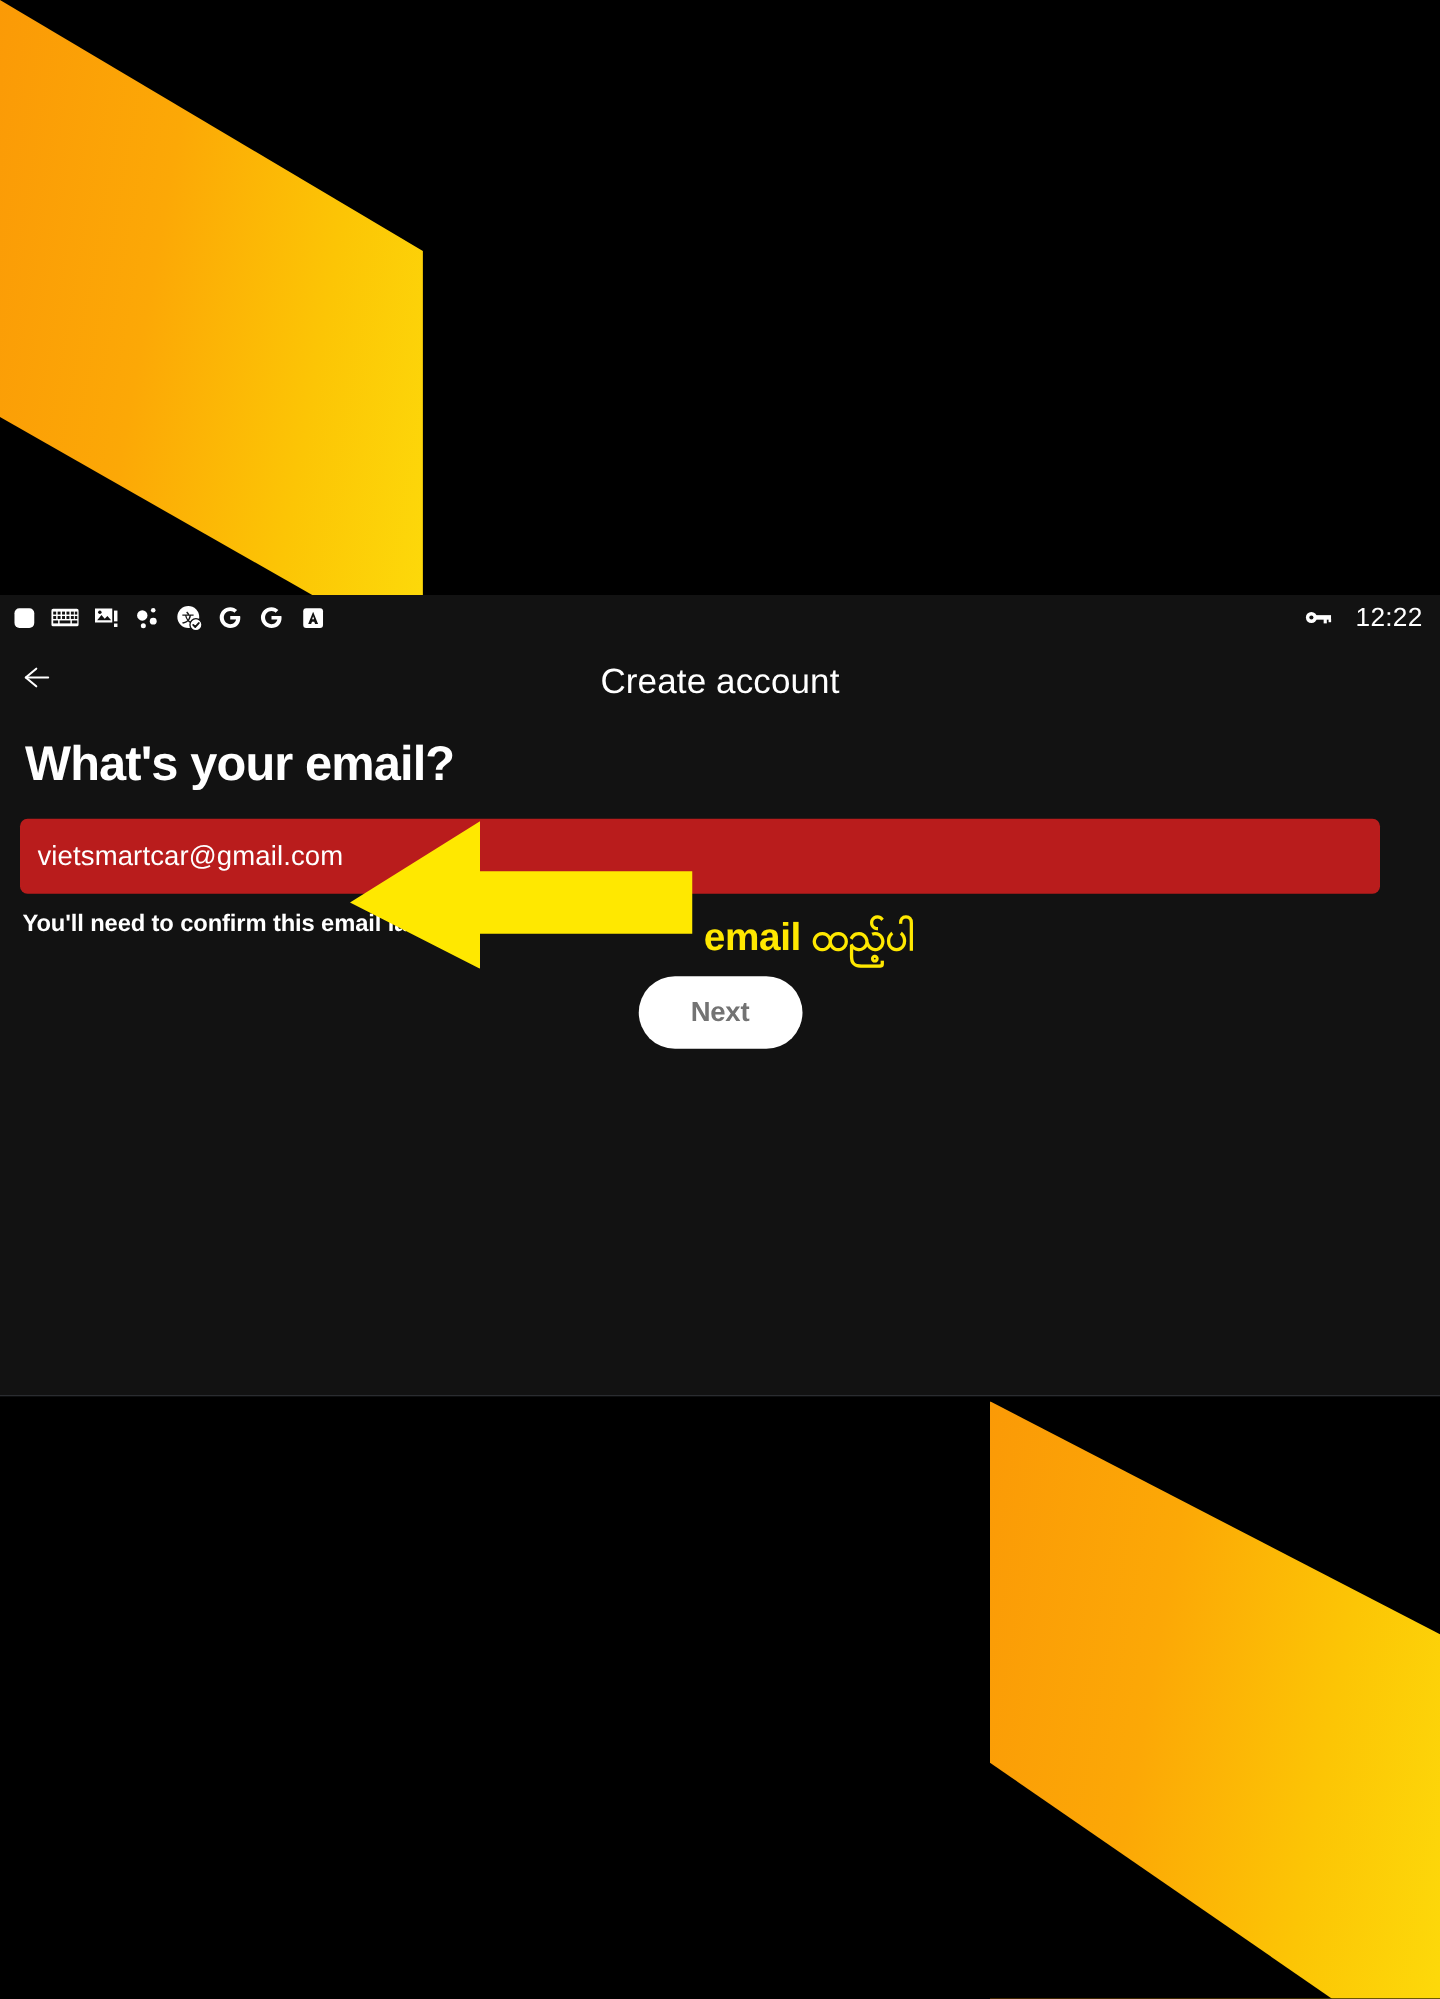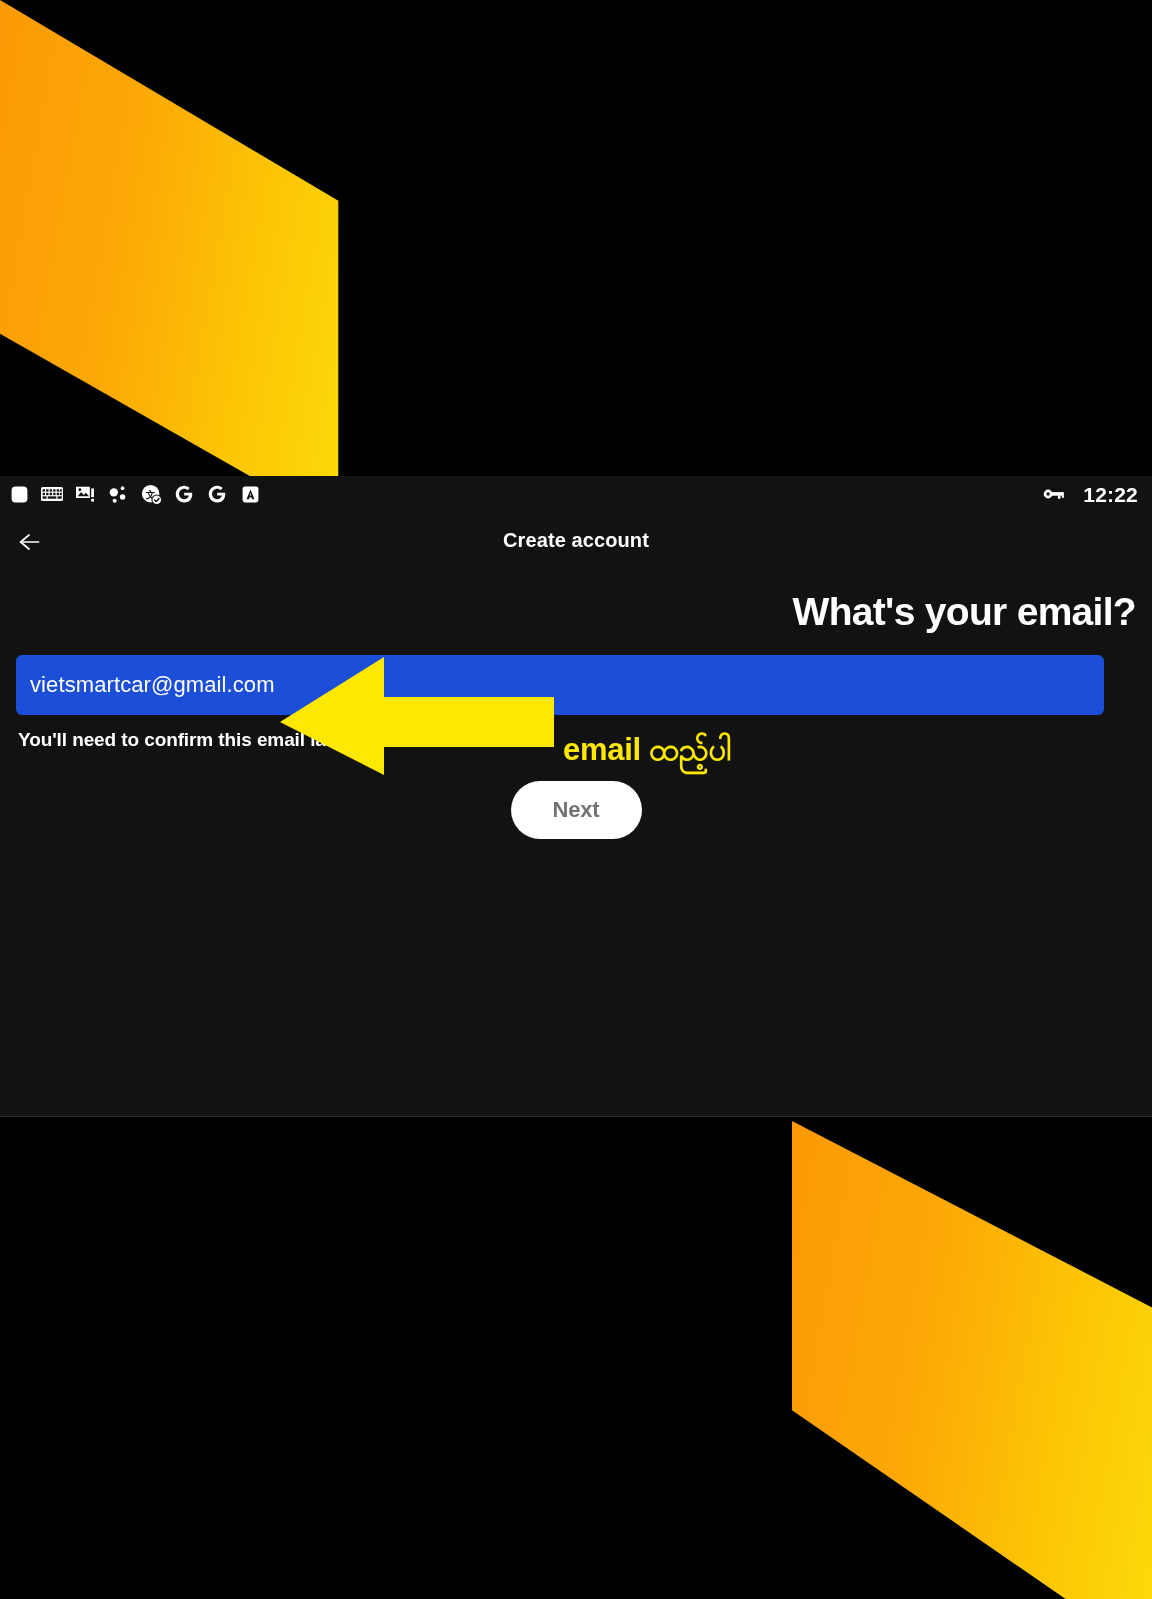--- a/index.html
+++ b/index.html
@@ -95,21 +95,21 @@
     align-items: center;
     justify-content: center;
     width: 22px;
     height: 22px;
     flex: none;
   }
   .sb-icon svg { display: block; }
   #status-clock {
     color: #ffffff;
     font-size: 21px;
-    font-weight: 700;
+    font-weight: 400;
     letter-spacing: .2px;
     line-height: 1;
   }
 
   
   #app-bar {
     position: absolute;
     left: 0; top: 36px;
     width: 100%;
     height: 64px;
@@ -125,53 +125,52 @@
     justify-content: center;
     border-radius: 50%;
   }
   #screen-title {
     position: absolute;
     left: 0;
     top: 17px;
     width: 100%;
     text-align: center;
     color: #ffffff;
-    font-size: 20px;
-    font-weight: 700;
+    font-size: 28px;
+    font-weight: 400;
     letter-spacing: .1px;
   }
 
   
   #form-area {
     position: absolute;
     left: 0;
     top: 116px;
     width: 100%;
     padding: 0 16px;
     box-sizing: border-box;
   }
   #email-heading {
     color: #ffffff;
     font-size: 39px;
     font-weight: 700;
     letter-spacing: -.7px;
     margin: 0 0 22px 4px;
     line-height: 1.05;
-    text-align: right;
   }
   #email-field-wrap {
     position: relative;
     width: 1088px;
     height: 60px;
   }
   #email-input {
     width: 100%;
     height: 60px;
     box-sizing: border-box;
-    background: #1d4ed8;
+    background: #b91c1c;
     border: none;
     border-radius: 6px;
     color: #ffffff;
     font-family: "Liberation Sans", sans-serif;
     font-size: 22px;
     font-weight: 400;
     letter-spacing: .1px;
     padding: 11px 14px;
     outline: none;
   }

